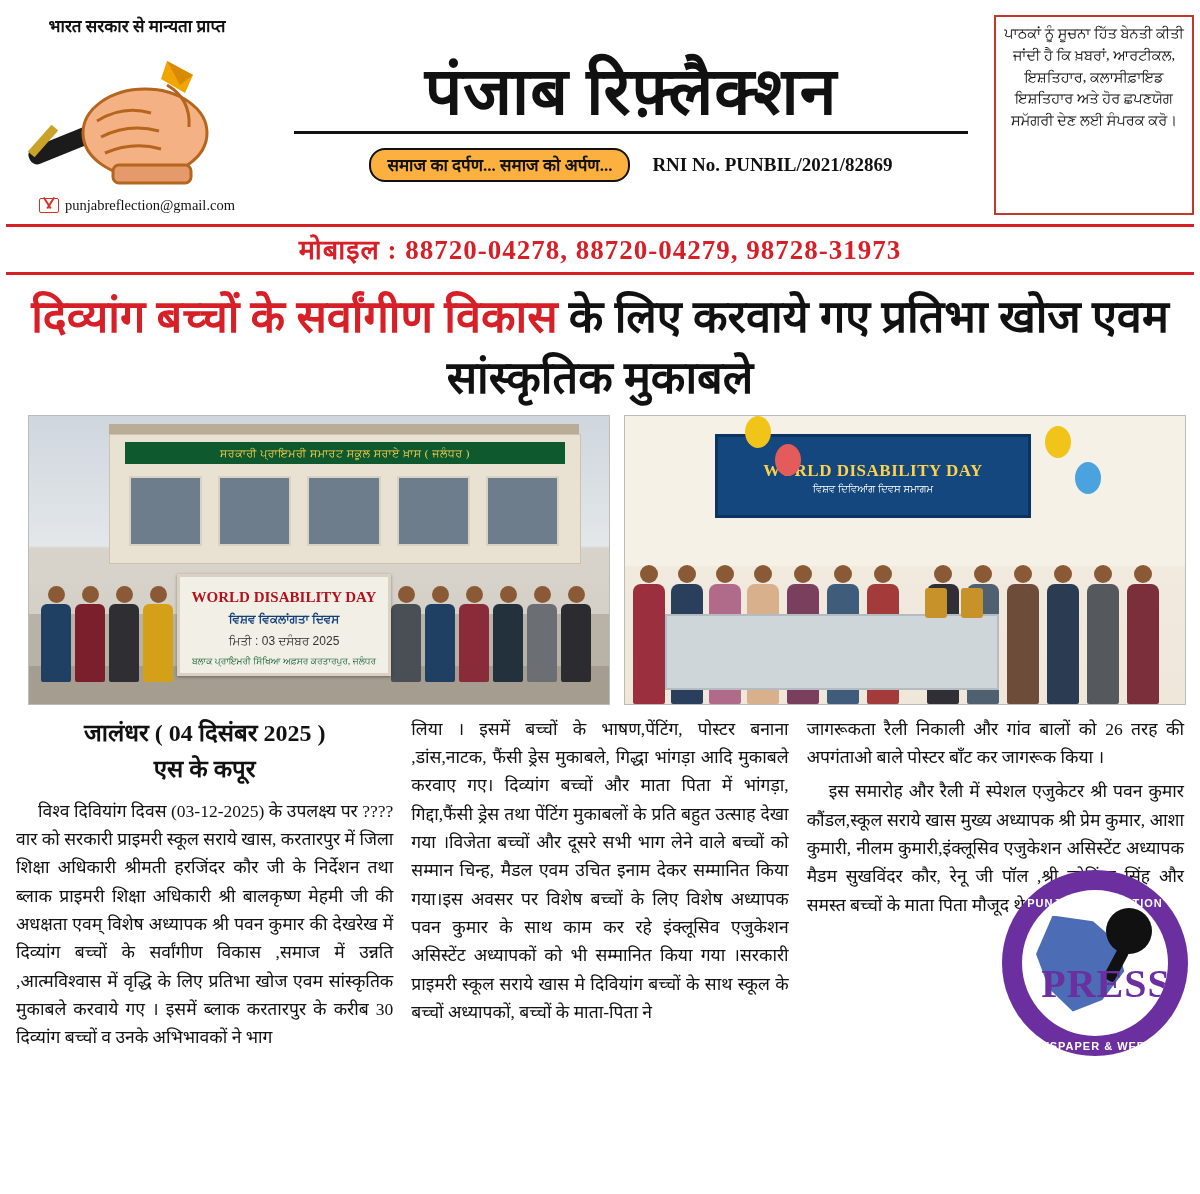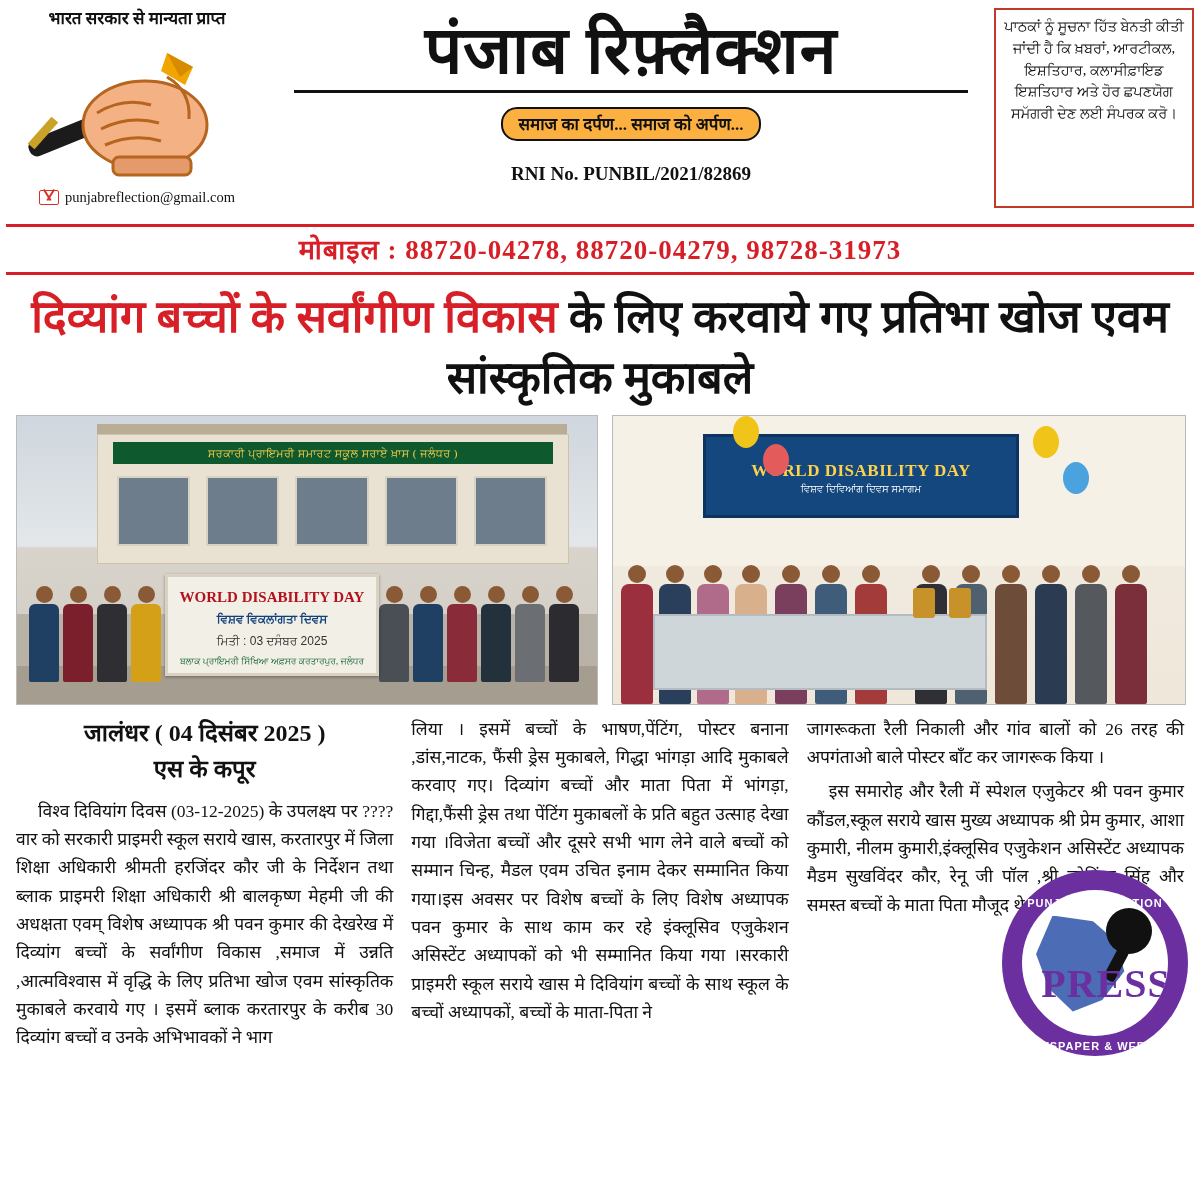--- a/index.html
+++ b/index.html
@@ -18,21 +18,21 @@
     position: relative;
     width: 1200px;
     height: 1194px;
     background: #fff;
   }
 
   
   .masthead {
     position: relative;
     display: flex;
-    align-items: flex-start;
+    align-items: center;
     padding: 4px 6px 0 6px;
     height: 222px;
     box-sizing: border-box;
   }
   .logo-block {
     width: 262px;
     flex: 0 0 262px;
     position: relative;
     text-align: center;
   }
@@ -106,21 +106,20 @@
   .title-punjabi {
     font-size: 62px;
     letter-spacing: 1px;
   }
   .slogan-row {
     display: flex;
     align-items: center;
     justify-content: center;
     gap: 22px;
     margin-top: 14px;
-    flex-direction: column;
   }
   .slogan {
     background: #fbb040;
     border: 2px solid #111;
     border-radius: 16px;
     padding: 3px 16px 4px 16px;
     font-family: "Liberation Serif", serif;
     font-weight: bold;
     font-size: 17px;
     color: #111;
@@ -187,21 +186,21 @@
     font-size: 45px;
     line-height: 1.35;
     color: #111;
   }
   .headline .red { color: #d61f26; }
 
   
   .photos {
     display: flex;
     gap: 14px;
-    margin: 6px 14px 0 16px;
+    margin: 6px 14px 0 28px;
   }
   .photo {
     position: relative;
     overflow: hidden;
     border: 1px solid #bbb;
   }
   .photo-left { flex: 0 0 580px; height: 288px; }
   .photo-right { flex: 1 1 auto; height: 288px; }
 
   

